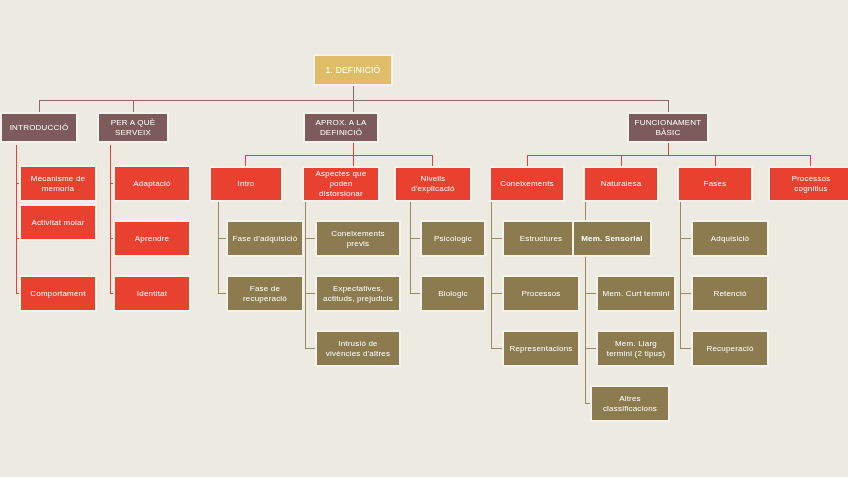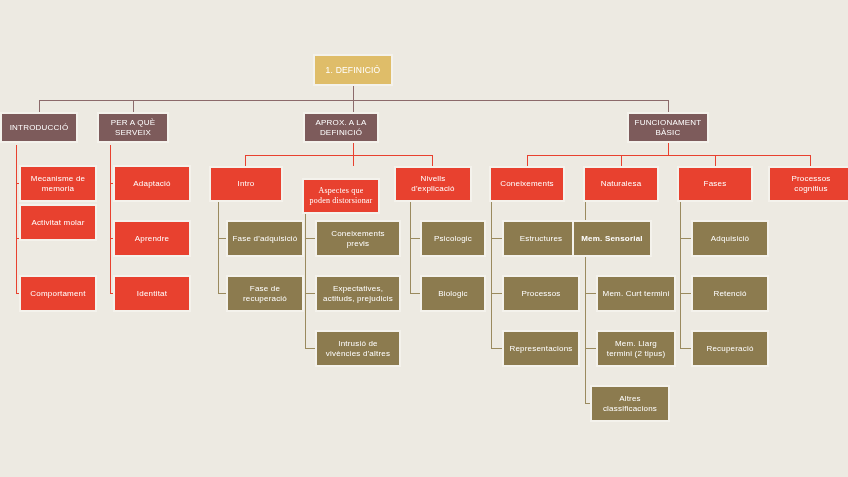--- a/index.html
+++ b/index.html
@@ -136,21 +136,21 @@
   <div class="node lvl-3" style="left:113px;top:220px;width:78px;height:37px;">
     <span>Aprendre</span>
   </div>
   <div class="node lvl-3" style="left:113px;top:275px;width:78px;height:37px;">
     <span>Identitat</span>
   </div>
 
   <div class="node lvl-3" style="left:209px;top:166px;width:74px;height:36px;">
     <span>Intro</span>
   </div>
-  <div class="node lvl-3" style="left:302px;top:178px;width:78px;height:36px;font-family:Liberation Serif, serif;">
+  <div class="node lvl-3" style="left:302px;top:166px;width:78px;height:36px;">
     <span>Aspectes que poden distorsionar</span>
   </div>
   <div class="node lvl-3" style="left:394px;top:166px;width:78px;height:36px;">
     <span>Nivells d'explicació</span>
   </div>
 
   <div class="node lvl-4" style="left:226px;top:220px;width:78px;height:37px;">
     <span>Fase d'adquisició</span>
   </div>
   <div class="node lvl-4" style="left:226px;top:275px;width:78px;height:37px;">

